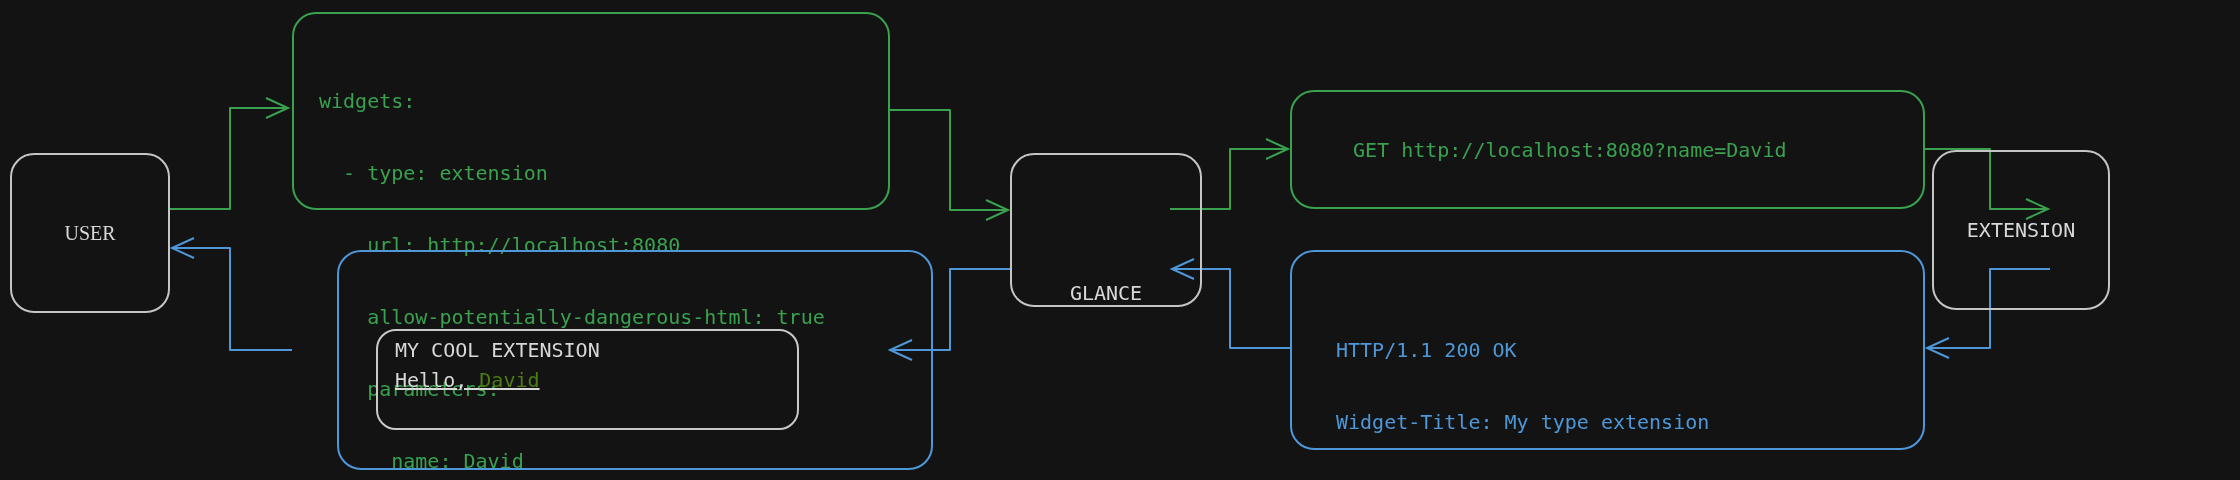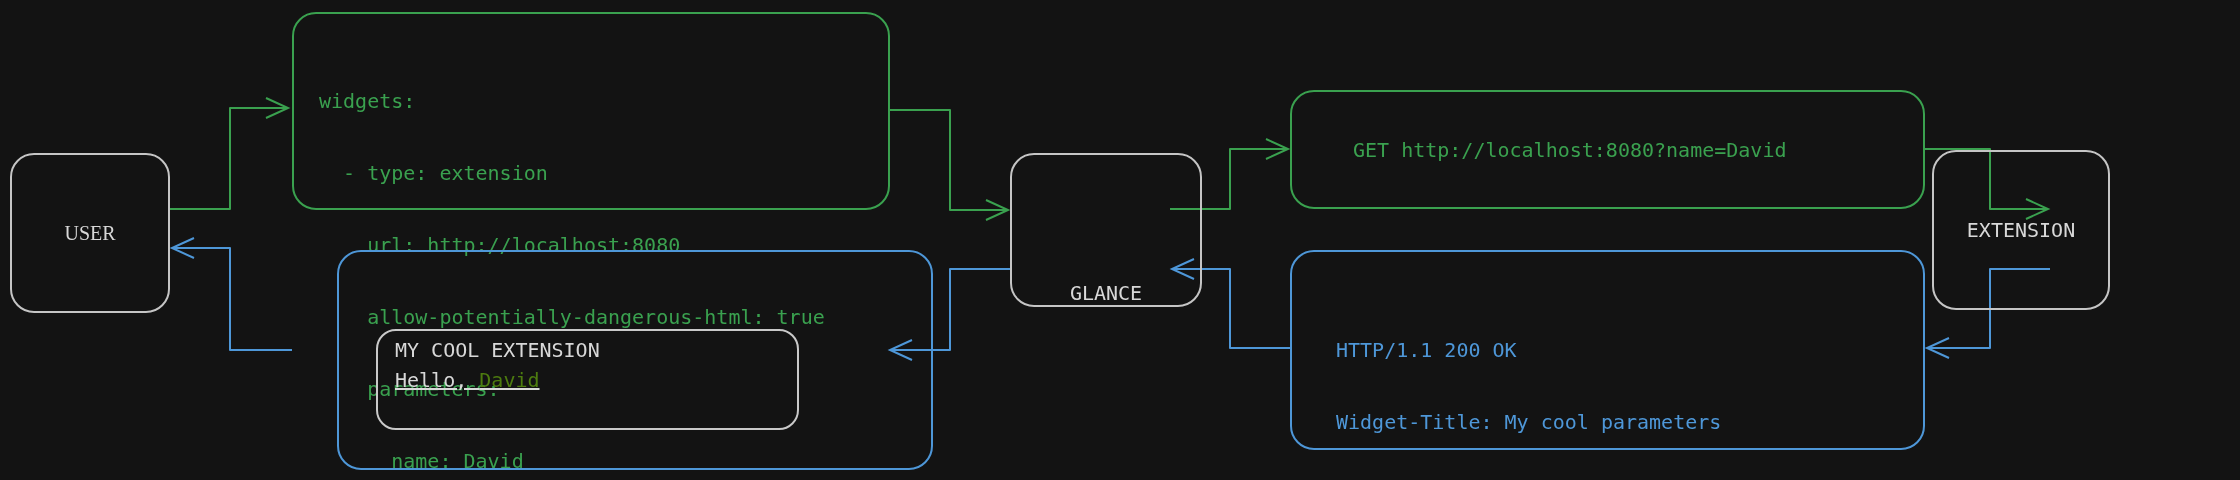--- a/index.html
+++ b/index.html
@@ -98,21 +98,21 @@
     <div class="code-line">    parameters:</div>
     <div class="code-line">      name: David</div>
   </div>
 
   <div class="code-box green-box" id="box-request">
     <span>GET http://localhost:8080?name=David</span>
   </div>
 
   <div class="code-box blue-box" id="box-response">
     <div class="code-line">HTTP/1.1 200 OK</div>
-    <div class="code-line">Widget-Title: My cool parameters</div>
+    <div class="code-line">Widget-Title: My type extension</div>
     
     
     
   </div>
 
   <div class="code-box blue-box" id="box-widget">
     <div class="code-line">MY COOL EXTENSION</div>
     <div id="widget-inner">
       <span>Hello, </span><span class="name-accent">David</span>
     </div>

